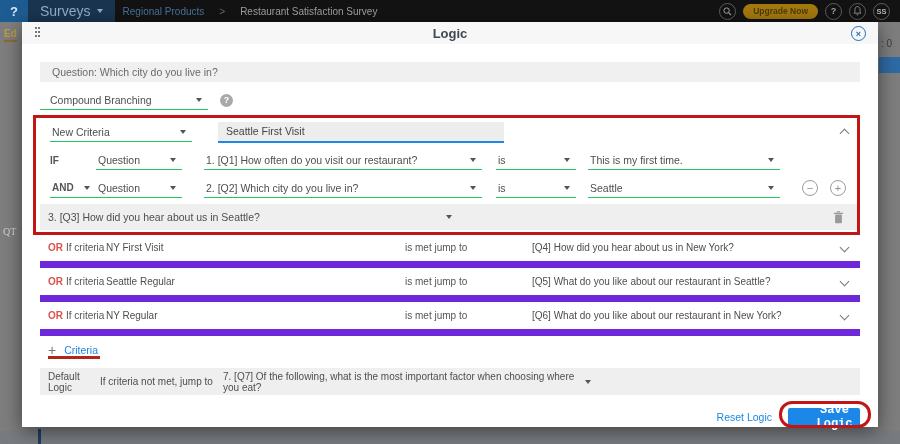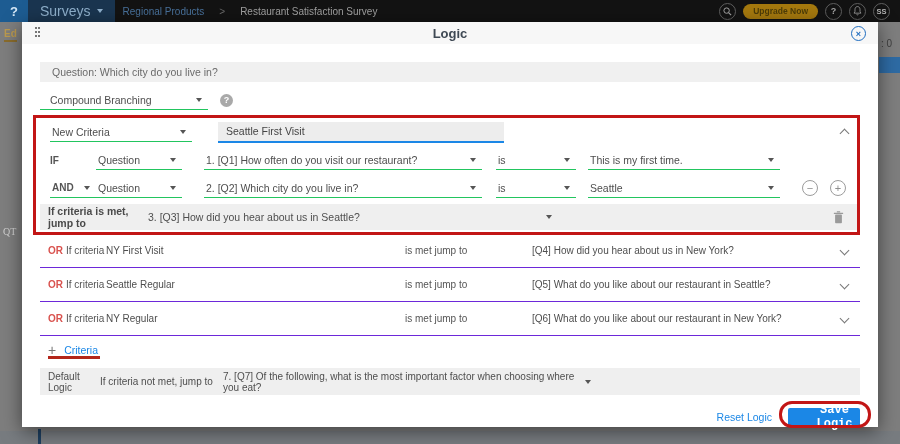--- a/index.html
+++ b/index.html
@@ -59,21 +59,21 @@
   .q-dd { width:278px; margin-left:22px; }
   .op-dd { width:80px; margin-left:14px; }
   .val-dd { width:192px; margin-left:12px; }
   .iconbtn { width:16px; height:16px; border:1px solid #9c9c9c; border-radius:50%; display:flex; align-items:center; justify-content:center; color:#8e8e8e; font-size:11px; line-height:1; cursor:pointer; flex:none; }
   .mk1 { margin-left:22px; } .mk2 { margin-left:12px; }
   .jump-row { margin-top:6px; height:26px; background:#efefef; display:flex; align-items:center; padding:0 8px; font-size:10.5px; }
   .jump-label { font-weight:bold; color:#4a4a4a; width:100px; }
   .jump-q { width:404px; display:flex; justify-content:space-between; align-items:center; color:#4e4e4e; }
   .trash { margin-left:auto; margin-right:8px; cursor:pointer; display:flex; }
   
-  .or-row { height:34px; border-bottom:1px solid #6d28d9; display:flex; align-items:center; padding-left:8px; font-size:10px; color:#555; }
+  .or-row { height:34px; border-bottom:7px solid #6d28d9; display:flex; align-items:center; padding-left:8px; font-size:10px; color:#555; }
   .or { width:18px; font-weight:bold; color:#d9534f; }
   .ifc { width:40px; }
   .cname { width:299px; color:#4e4e4e; }
   .met { width:127px; }
   .target { flex:1; color:#4e4e4e; }
   .row-chev { margin-right:12px; cursor:pointer; }
   .add-row { margin-top:6px; height:16px; display:flex; align-items:center; padding-left:8px; cursor:pointer; }
   .plus-g { color:#777; font-size:14px; line-height:1; }
   .add-label { color:#1b87e6; font-size:10.5px; margin-left:8px; }
   .default-row { margin-top:10px; height:27px; background:#efefef; display:flex; align-items:center; padding-left:8px; font-size:10px; color:#4e4e4e; }
@@ -203,21 +203,20 @@
         </div>
         <div class="dd val-dd">
           <span>Seattle</span>
           <span class="tri"></span>
         </div>
         <span class="iconbtn mk1">−</span>
         <span class="iconbtn mk2">+</span>
       </div>
 
       <div class="jump-row">
-        <span class="jump-label">If criteria is met, jump to</span>
         <div class="jump-q">
           <span>3. [Q3] How did you hear about us in Seattle?</span>
           <span class="tri"></span>
         </div>
         <span class="trash">
           <svg width="11" height="13" viewBox="0 0 11 13">
               <rect x="2.1" y="3.6" width="6.8" height="8.6" rx="0.8" fill="#9a9a9a"></rect>
               <rect x="0.8" y="1.7" width="9.4" height="1.3" rx="0.4" fill="#9a9a9a"></rect>
               <rect x="3.8" y="0.3" width="3.4" height="1.2" rx="0.3" fill="#9a9a9a"></rect>
             </svg>

